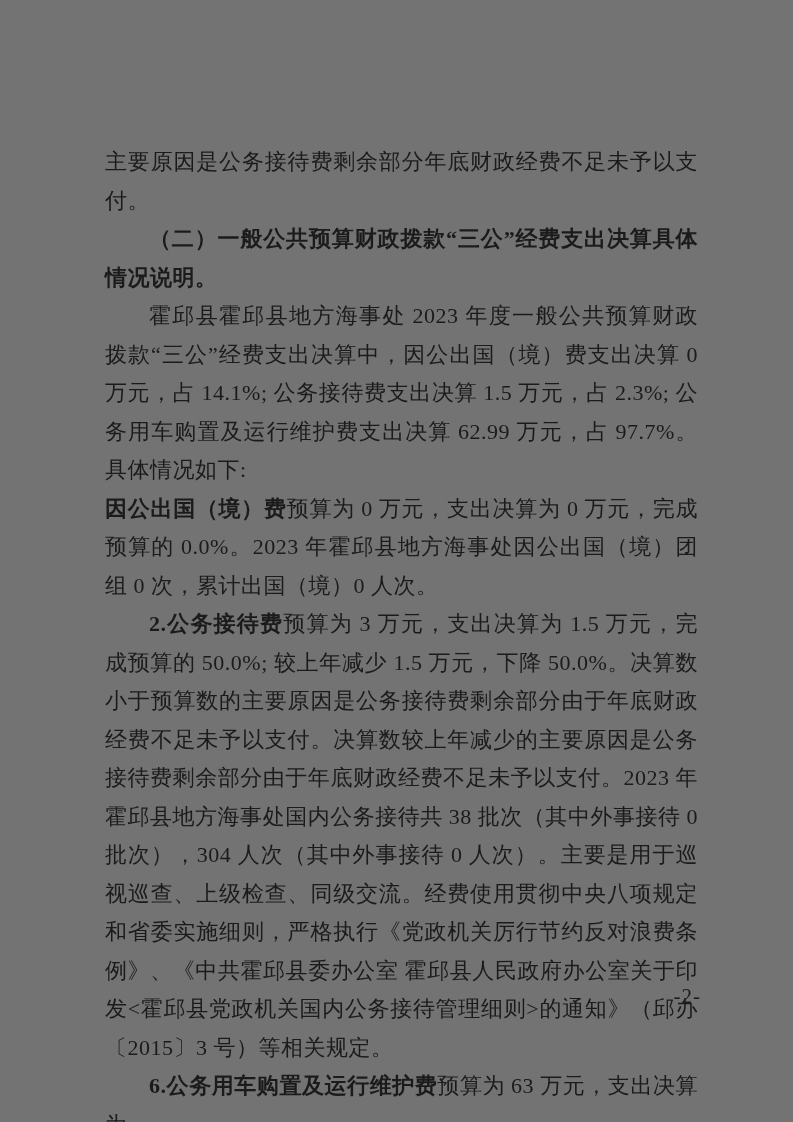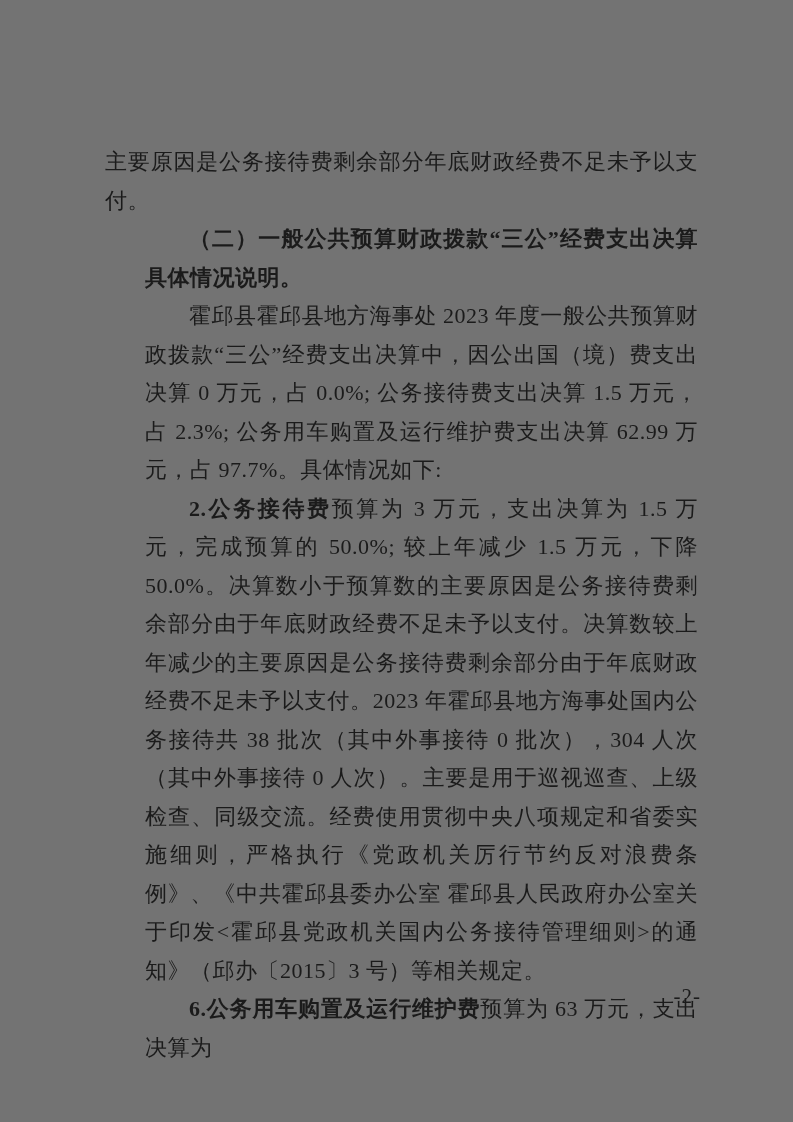--- a/index.html
+++ b/index.html
@@ -26,38 +26,38 @@
     text-align: justify;
     text-justify: inter-ideograph;
     letter-spacing: 0.5px;
   }
   p.para {
     margin: 0;
     padding: 0;
   }
   p.para.indent {
     text-indent: 2em;
-    margin-left: 40px;
   }
   .seg-bold {
     font-weight: 700;
   }
   .page-number {
     position: absolute;
     top: 984px;
     right: 92px;
     font-size: 21px;
     letter-spacing: 1px;
   }
 </style>
 </head>
 <body>
 
 <div class="page" style="background: #737373; color: rgb(27, 27, 27);">
   <div class="doc-body">
       <p class="para"><span class="seg-normal">主要原因是公务接待费剩余部分年底财政经费不足未予以支付。</span></p>
       <p class="para indent"><span class="seg-bold">（二）一般公共预算财政拨款“三公”经费支出决算具体情况说明。</span></p>
-      <p class="para indent"><span class="seg-normal">霍邱县霍邱县地方海事处 2023 年度一般公共预算财政拨款“三公”经费支出决算中，因公出国（境）费支出决算 0 万元，占 0.0%; 公务接待费支出决算 1.5 万元，占 2.3%; 公务用车购置及运行维护费支出决算 62.99 万元，占 97.7%。具体情况如下:</span></p>
+      <p class="para indent"><span class="seg-normal">霍邱县霍邱县地方海事处 2023 年度一般公共预算财政拨款“三公”经费支出决算中，因公出国（境）费支出决算 0 万元，占 14.1%; 公务接待费支出决算 1.5 万元，占 2.3%; 公务用车购置及运行维护费支出决算 62.99 万元，占 97.7%。具体情况如下:</span></p>
+      <p class="para"><span class="seg-bold">因公出国（境）费</span><span class="seg-normal">预算为 0 万元，支出决算为 0 万元，完成预算的 0.0%。2023 年霍邱县地方海事处因公出国（境）团组 0 次，累计出国（境）0 人次。</span></p>
       <p class="para indent"><span class="seg-bold">2.公务接待费</span><span class="seg-normal">预算为 3 万元，支出决算为 1.5 万元，完成预算的 50.0%; 较上年减少 1.5 万元，下降 50.0%。决算数小于预算数的主要原因是公务接待费剩余部分由于年底财政经费不足未予以支付。决算数较上年减少的主要原因是公务接待费剩余部分由于年底财政经费不足未予以支付。2023 年霍邱县地方海事处国内公务接待共 38 批次（其中外事接待 0 批次），304 人次（其中外事接待 0 人次）。主要是用于巡视巡查、上级检查、同级交流。经费使用贯彻中央八项规定和省委实施细则，严格执行《党政机关厉行节约反对浪费条例》、《中共霍邱县委办公室 霍邱县人民政府办公室关于印发&lt;霍邱县党政机关国内公务接待管理细则&gt;的通知》（邱办〔2015〕3 号）等相关规定。</span></p>
       <p class="para indent"><span class="seg-bold">6.公务用车购置及运行维护费</span><span class="seg-normal">预算为 63 万元，支出决算为</span></p>
     </div>
   <div class="page-number">-2-</div>
 </div>
 
 </body></html>

